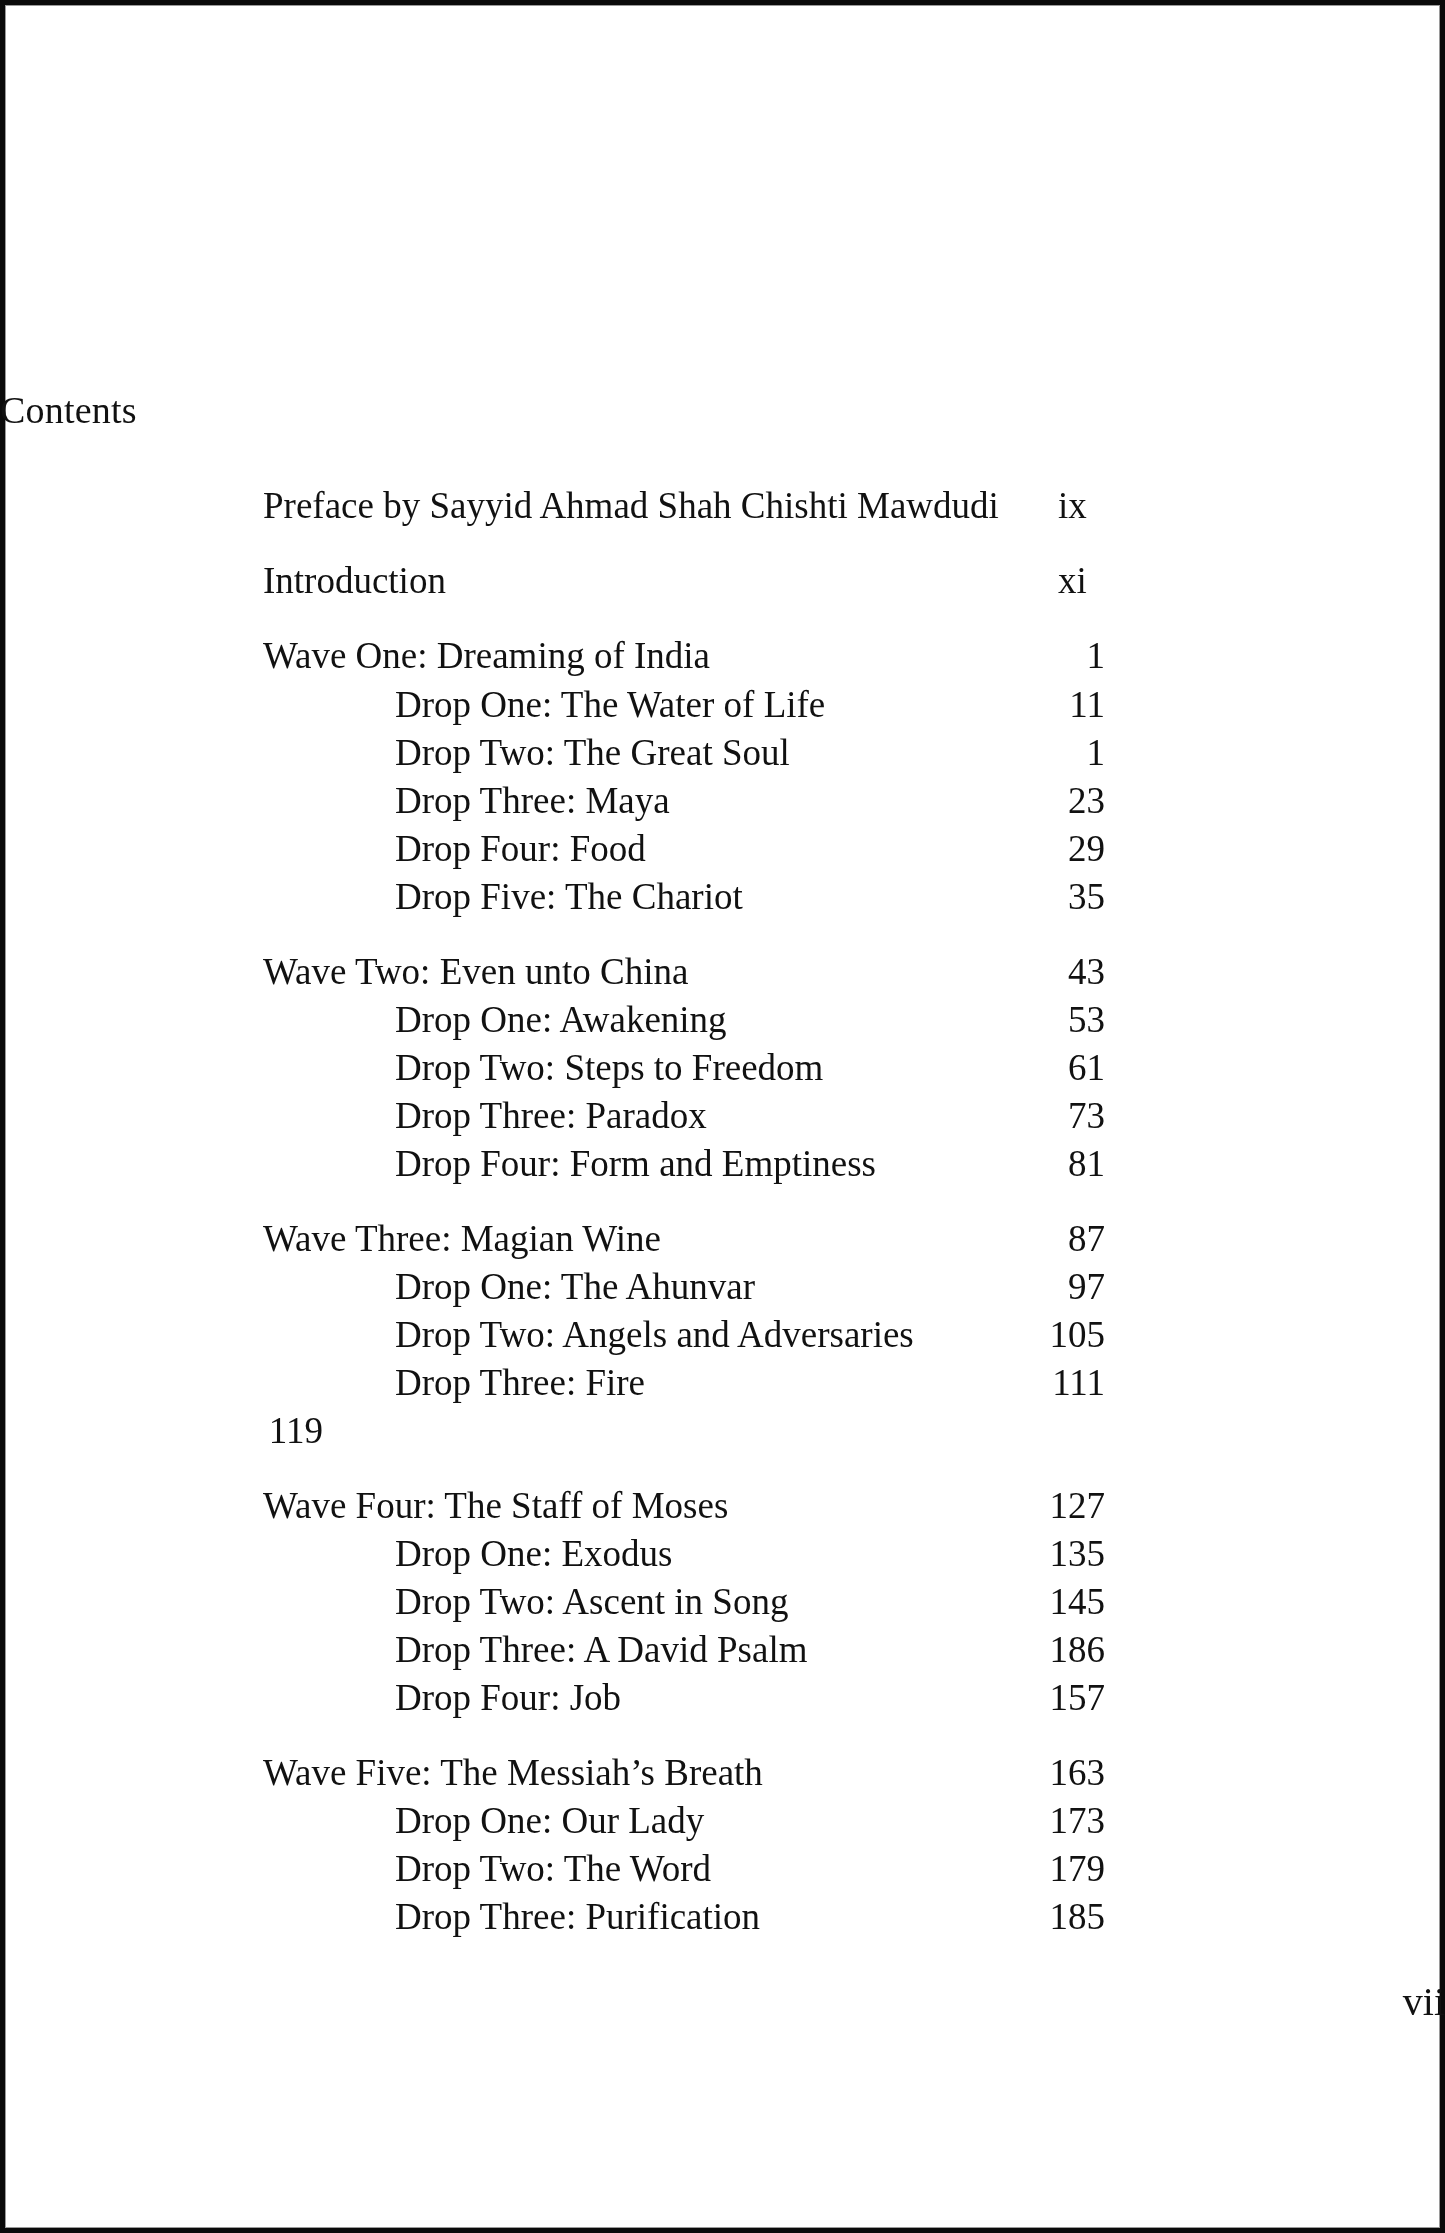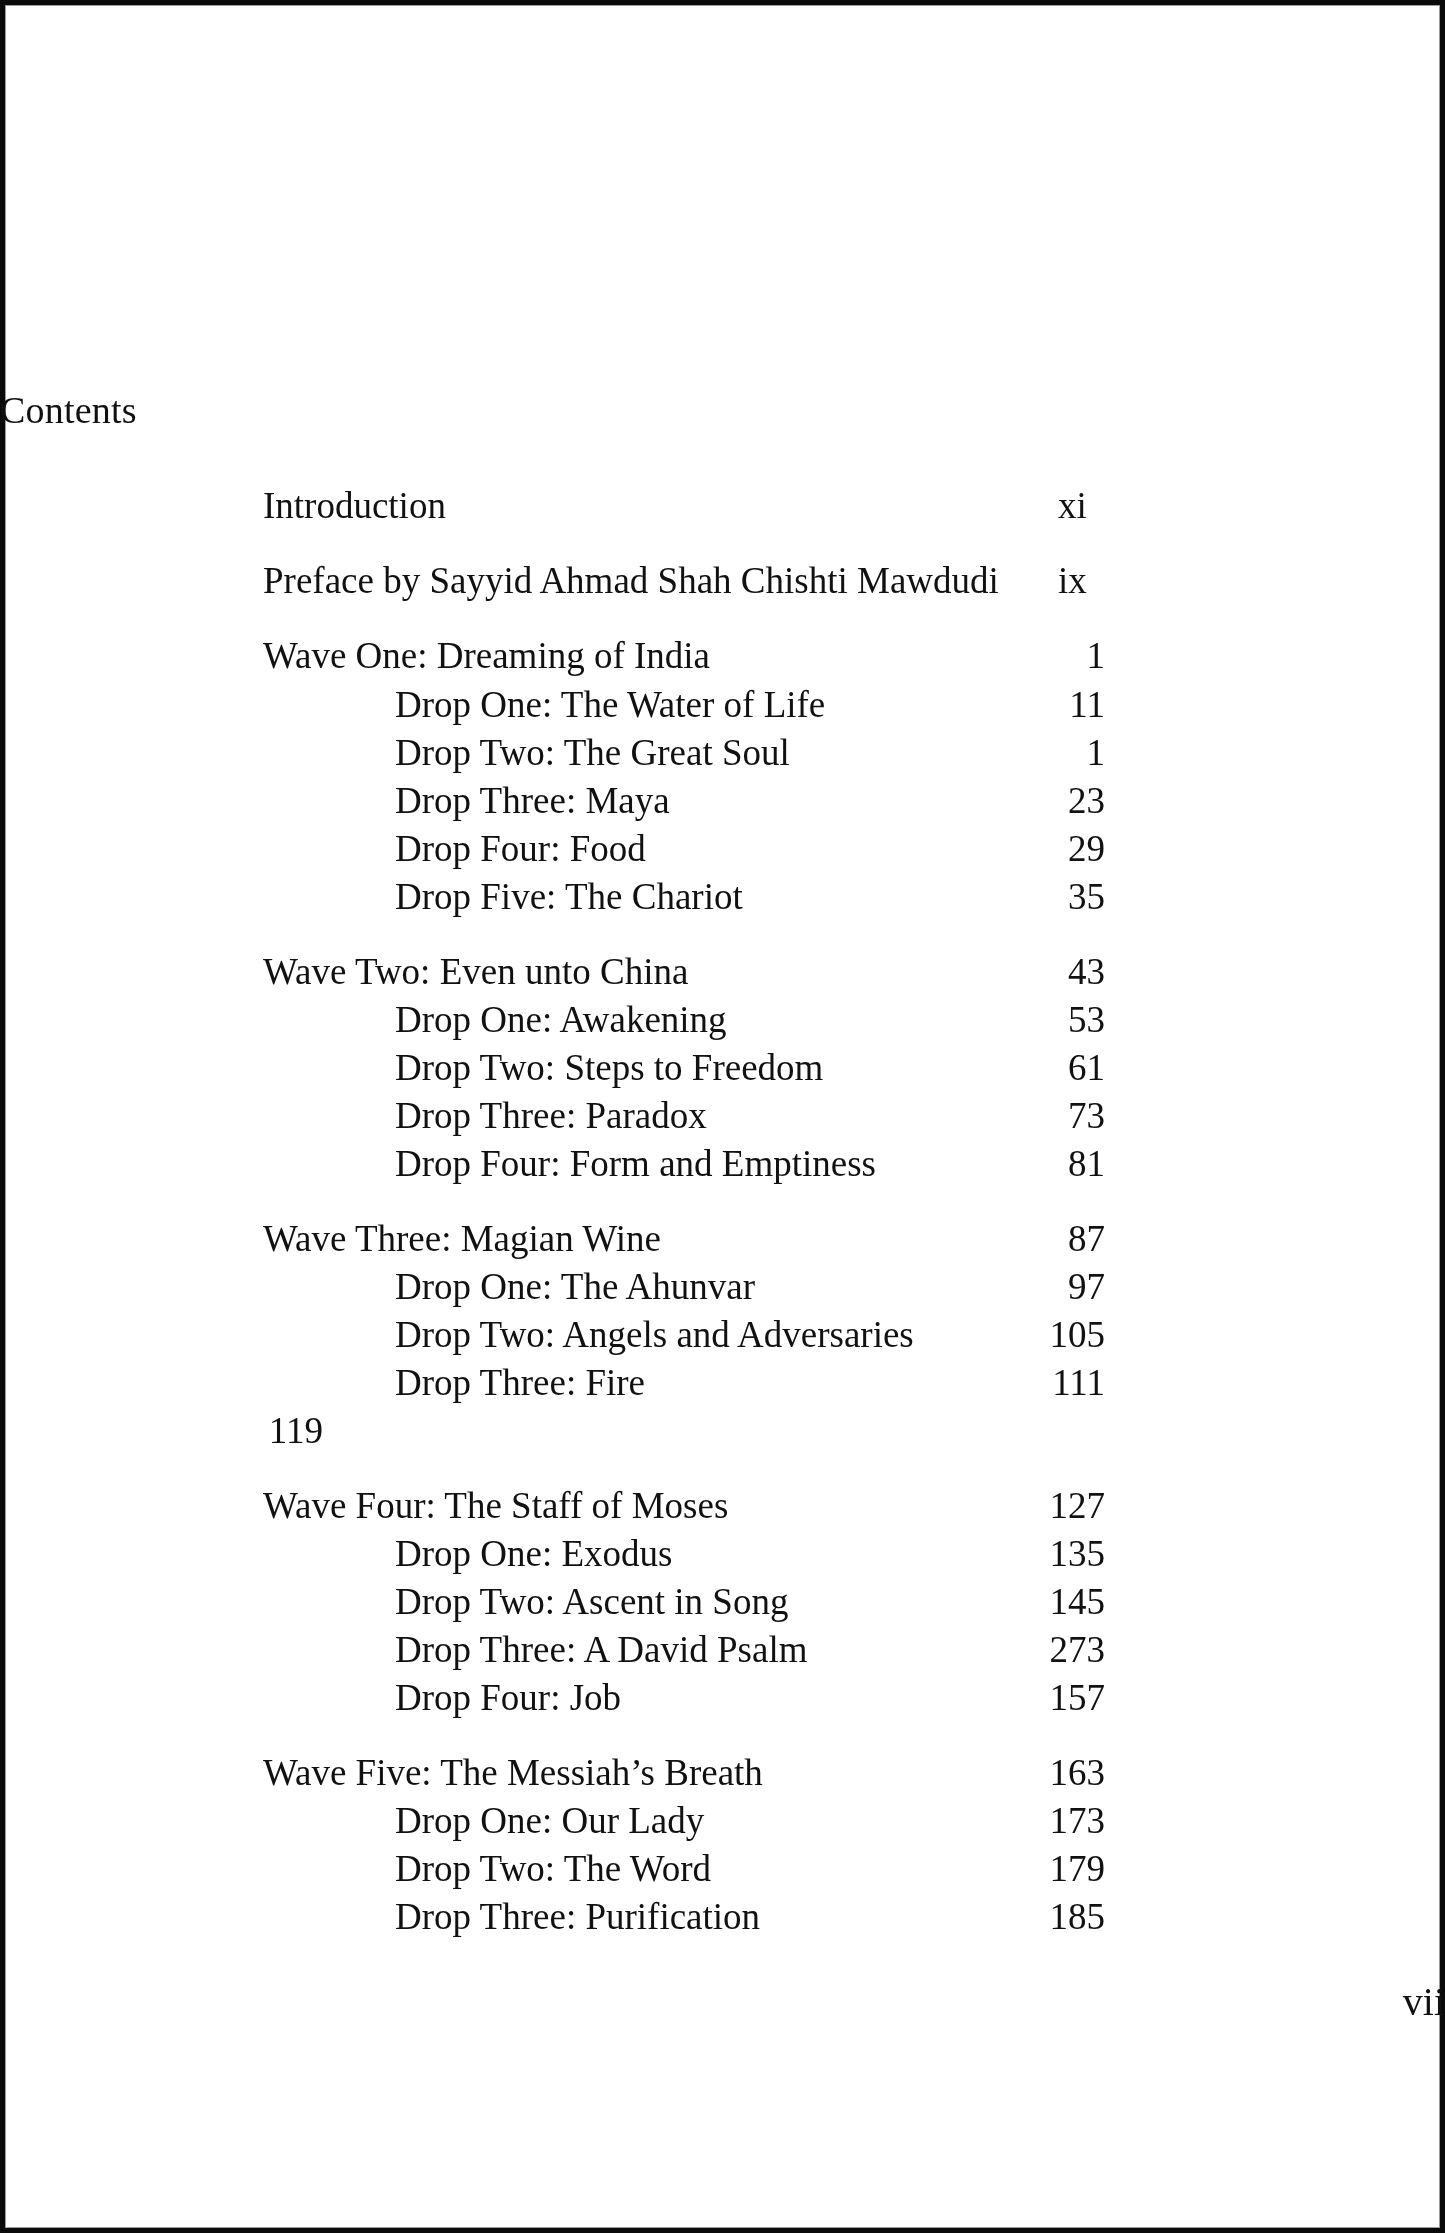--- a/index.html
+++ b/index.html
@@ -86,30 +86,30 @@
 </head>
 <body>
 
 <div class="page-frame"></div>
 
 <h1 class="contents-title">Contents</h1>
 
 <div class="toc">
   <div class="toc-group single">
     <div class="toc-row">
+      <span class="entry-title">Preface by Sayyid Ahmad Shah Chishti Mawdudi</span>
+      <span class="entry-page roman-wrap">ix</span>
+    </div>
+  </div>
+  <div class="toc-group single">
+    <div class="toc-row">
       <span class="entry-title">Introduction</span>
       <span class="entry-page roman-wrap">xi</span>
     </div>
   </div>
-  <div class="toc-group single">
-    <div class="toc-row">
-      <span class="entry-title">Preface by Sayyid Ahmad Shah Chishti Mawdudi</span>
-      <span class="entry-page roman-wrap">ix</span>
-    </div>
-  </div>
   <div id="waves-container">
       <div class="toc-group">
         <div class="toc-row wave">
           <span class="entry-title">Wave One: Dreaming of India</span>
           <span class="entry-page">1</span>
         </div>
         <div class="toc-row drop">
           <span class="entry-title">Drop One: The Water of Life</span>
           <span class="entry-page">11</span>
         </div>
@@ -181,21 +181,21 @@
         <div class="toc-row drop">
           <span class="entry-title">Drop One: Exodus</span>
           <span class="entry-page">135</span>
         </div>
         <div class="toc-row drop">
           <span class="entry-title">Drop Two: Ascent in Song</span>
           <span class="entry-page">145</span>
         </div>
         <div class="toc-row drop">
           <span class="entry-title">Drop Three: A David Psalm</span>
-          <span class="entry-page">273</span>
+          <span class="entry-page">186</span>
         </div>
         <div class="toc-row drop">
           <span class="entry-title">Drop Four: Job</span>
           <span class="entry-page">157</span>
         </div>
       </div>
       <div class="toc-group">
         <div class="toc-row wave">
           <span class="entry-title">Wave Five: The Messiah’s Breath</span>
           <span class="entry-page">163</span>

